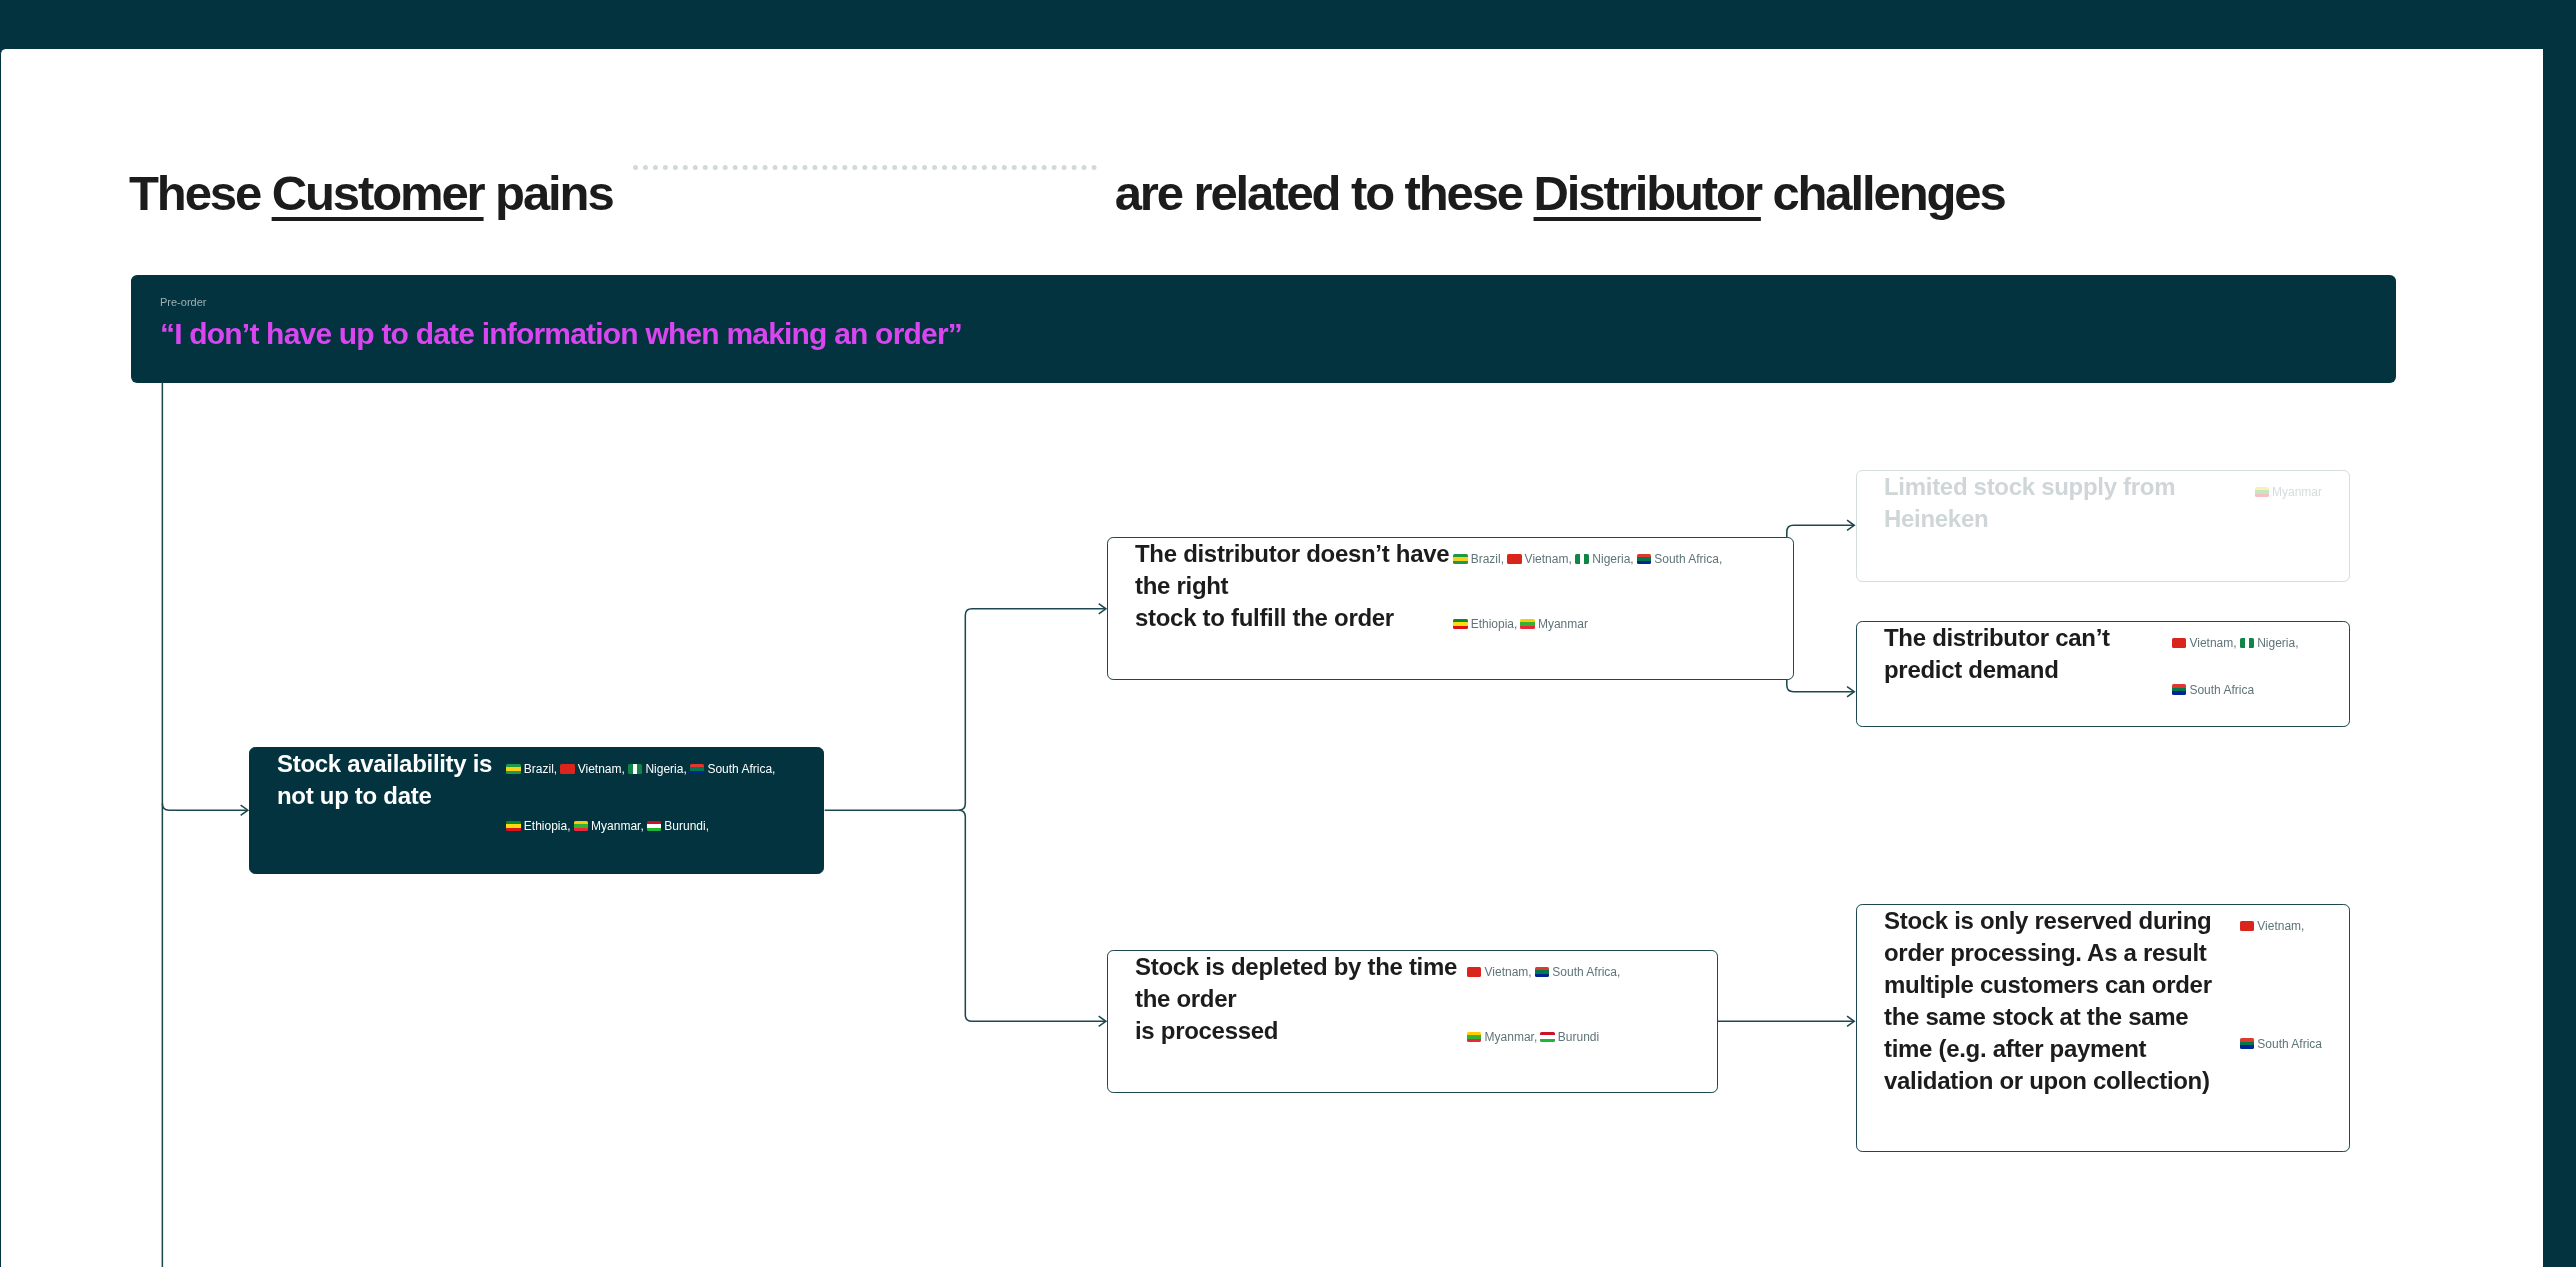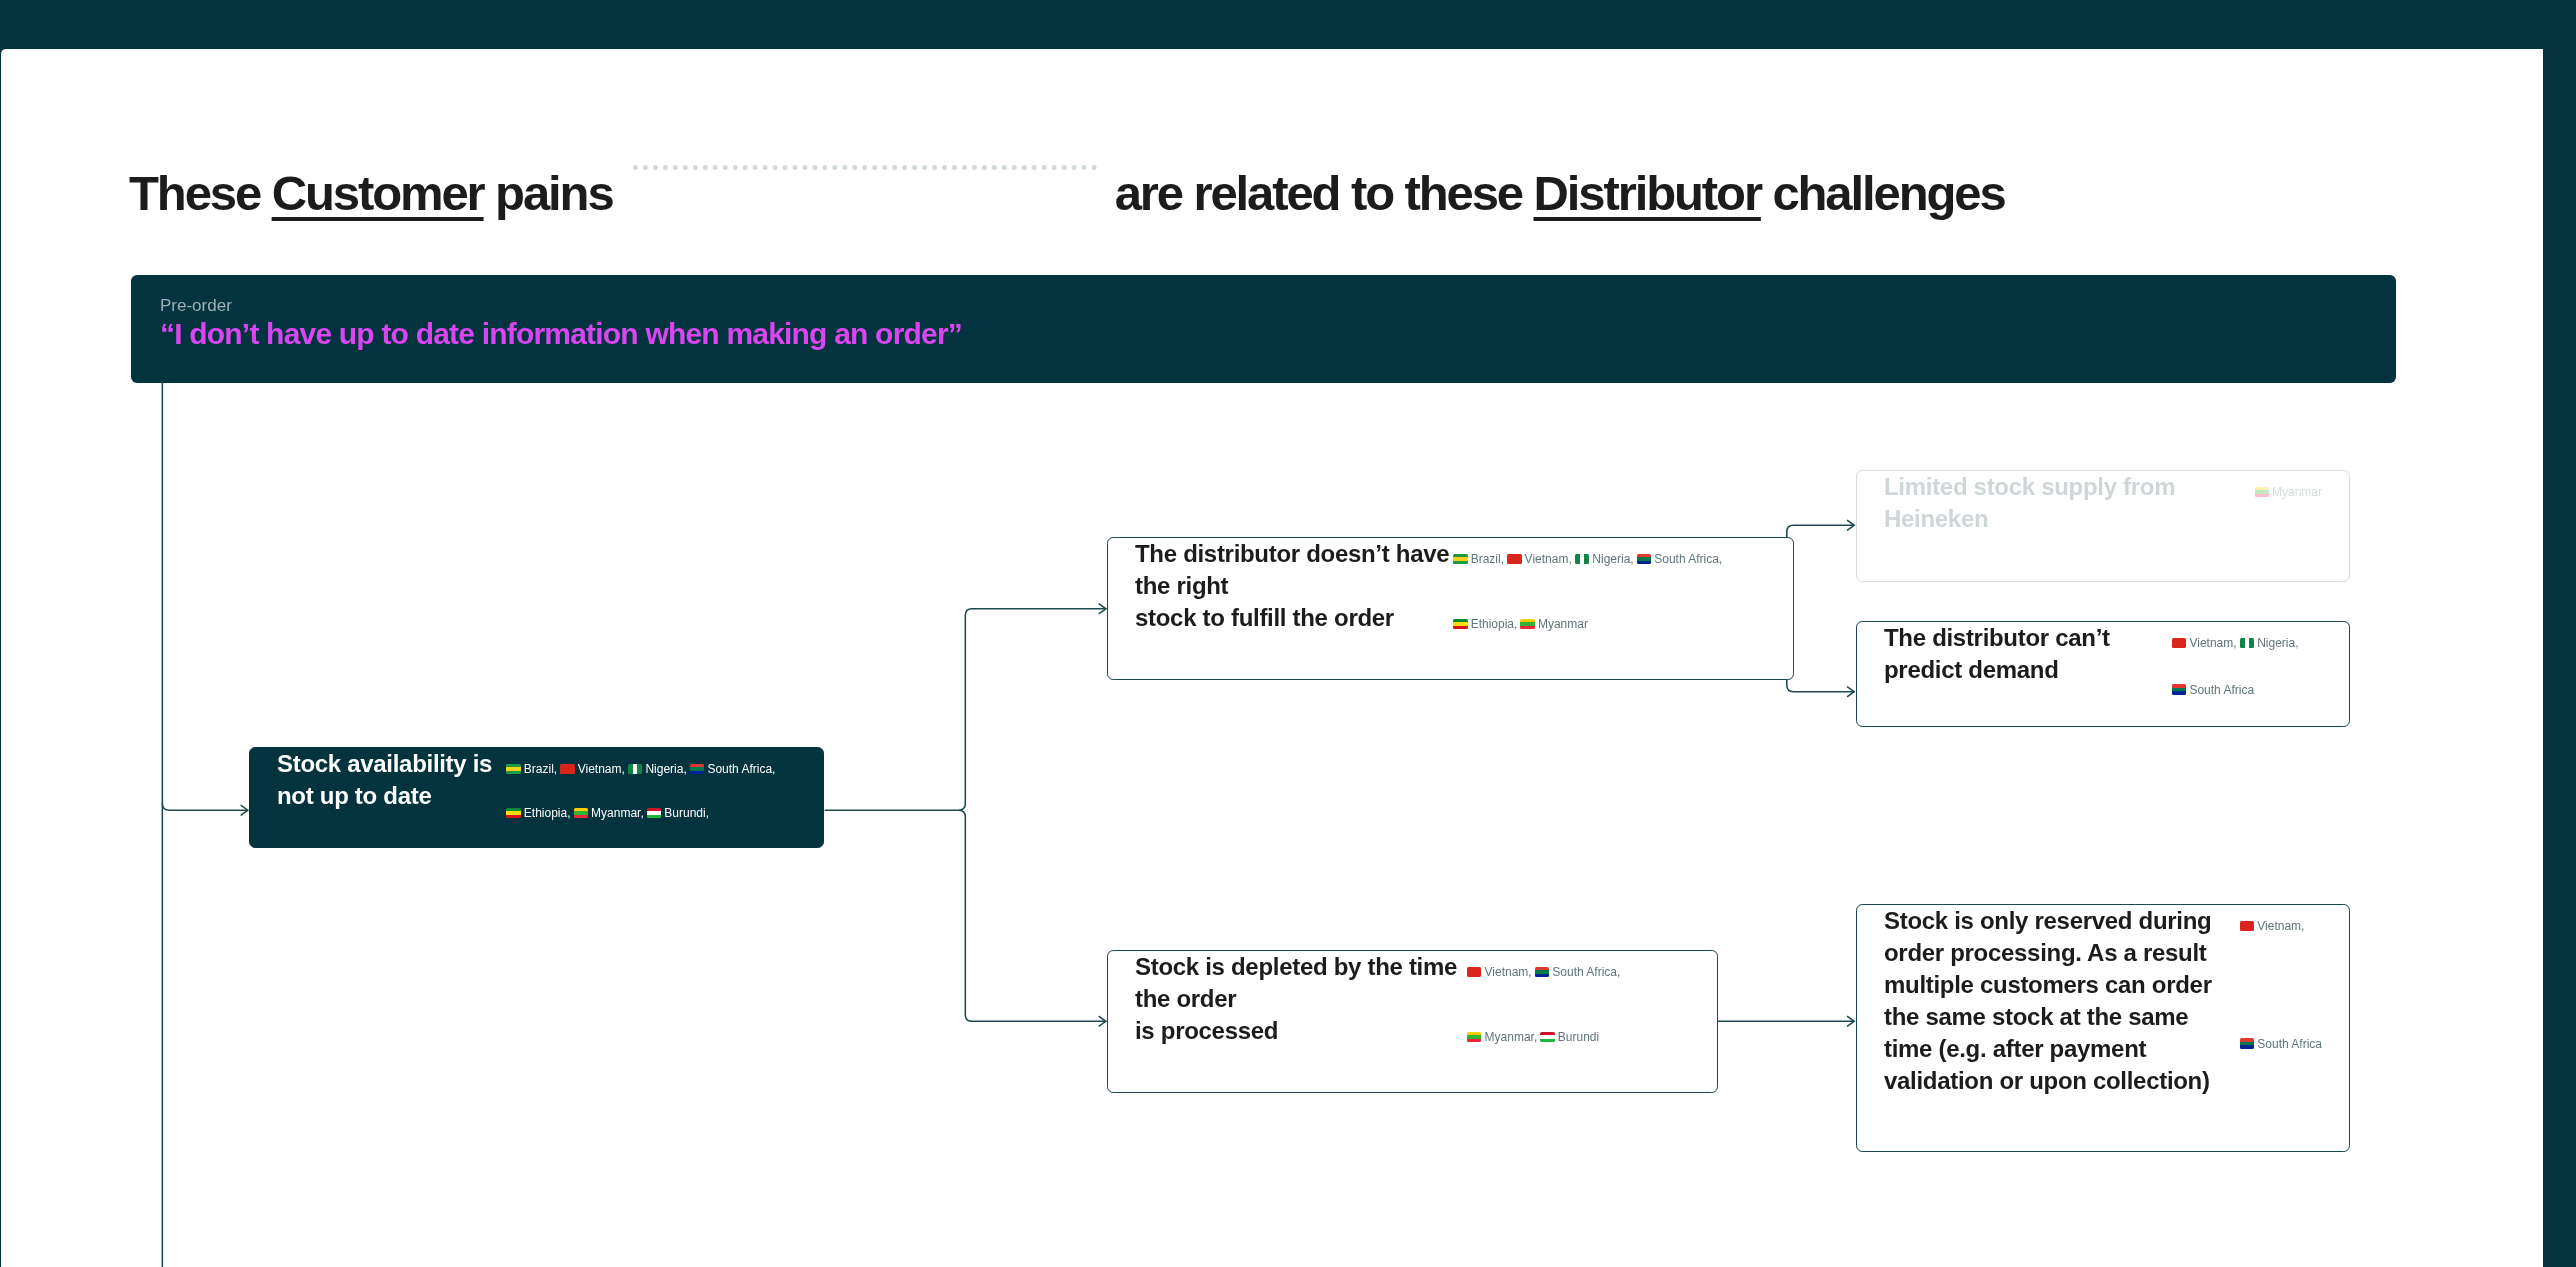--- a/index.html
+++ b/index.html
@@ -7,21 +7,21 @@
   body { position: relative; font-family: "Liberation Sans", "DejaVu Sans", sans-serif; color: #1c1c1c; }
 
   
   .left-panel { position: absolute; left: 0; top: 49px; width: 2543px; height: 1236px; background: #ffffff; border-top-left-radius: 5.2px; border-left: 1.5px solid #02333e; }
   .headline { position: absolute; left: 129px; top: 165px; height: 62px; display: flex; align-items: flex-start; white-space: nowrap; }
   .headline .h-part { font-size: 49px; font-weight: 700; letter-spacing: -2.1px; color: #1c1c1c; }
   .headline .u { text-decoration: underline; text-decoration-thickness: 3.6px; text-underline-offset: 7.2px; }
   .headline .dots { width: 464px; height: 7.2px; margin: 0 17.5px 0 20.6px; border-top: 5.2px dotted #cdd5d7; opacity: 0.9; }
 
   .preorder { position: absolute; left: 131px; top: 275px; width: 2265px; height: 108px; background: #02333e; border-radius: 6.2px; }
-  .preorder .tag { position: absolute; left: 29px; top: 20.6px; font-size: 17px; color: #9fb1b4; }
+  .preorder .tag { position: absolute; left: 29px; top: 20.6px; font-size: 11px; color: #9fb1b4; }
   .preorder .quote { position: absolute; left: 29px; top: 42px; font-size: 30px; font-weight: 700; color: #d946ef; letter-spacing: -0.8px; white-space: nowrap; }
 
   svg.connectors { position: absolute; left: 0; top: 0; width: 2543px; height: 1267px; overflow: visible; }
 
   .node { position: absolute; background: #ffffff; border: 1.5px solid #1d4850; border-radius: 6.2px; padding: 0 27px; display: flex; flex-direction: row; justify-content: center; }
   .node .n-title { font-size: 24px; font-weight: 700; line-height: 32px; color: #1c1c1c; letter-spacing: -0.3px; }
   .node .n-countries { margin-top: 14px; font-size: 12px; color: #5f7478; display: flex; flex-wrap: wrap; align-items: flex-start; gap: 3.1px; }
   .node.dark { background: #02333e; border-color: #02333e; }
   .node.dark .n-title { color: #ffffff; }
   .node.dark .n-countries { color: #ffffff; }
@@ -74,21 +74,21 @@
     <path d="M3455 1182 Q3468 1182 3468 1169 L3468 1033 Q3468 1020 3481 1020 L3597 1020"></path>
     <path d="M3455 1182 Q3468 1182 3468 1195 L3468 1330 Q3468 1343 3481 1343 L3597 1343"></path>
     <path d="M3585 1010 L3599 1020 L3585 1030"></path>
     <path d="M3585 1333 L3599 1343 L3585 1353"></path>
 
     <path d="M3334 1983 L3597 1983"></path>
     <path d="M3585 1973 L3599 1983 L3585 1993"></path>
   </g>
 </svg>
 
-<div class="node dark" style="left:249px; top:747px; width:575px; height:101px;">
+<div class="node dark" style="left:249px; top:747px; width:575px; height:127px;">
   <div class="n-title">Stock availability is not up to date</div>
   <div class="n-countries">
       <span class="country">
         <span class="flag" title="Brazil" style="background: linear-gradient(rgb(30, 154, 71) 0px, rgb(30, 154, 71) 33%, rgb(247, 209, 23) 33%, rgb(247, 209, 23) 66%, rgb(30, 154, 71) 66%, rgb(30, 154, 71) 100%);"></span>
         <span>Brazil,</span>
       </span>
       <span class="country">
         <span class="flag" title="Vietnam" style="background: linear-gradient(rgb(218, 37, 29) 0px, rgb(218, 37, 29) 33%, rgb(218, 37, 29) 33%, rgb(218, 37, 29) 66%, rgb(218, 37, 29) 66%, rgb(218, 37, 29) 100%);"></span>
         <span>Vietnam,</span>
       </span>

